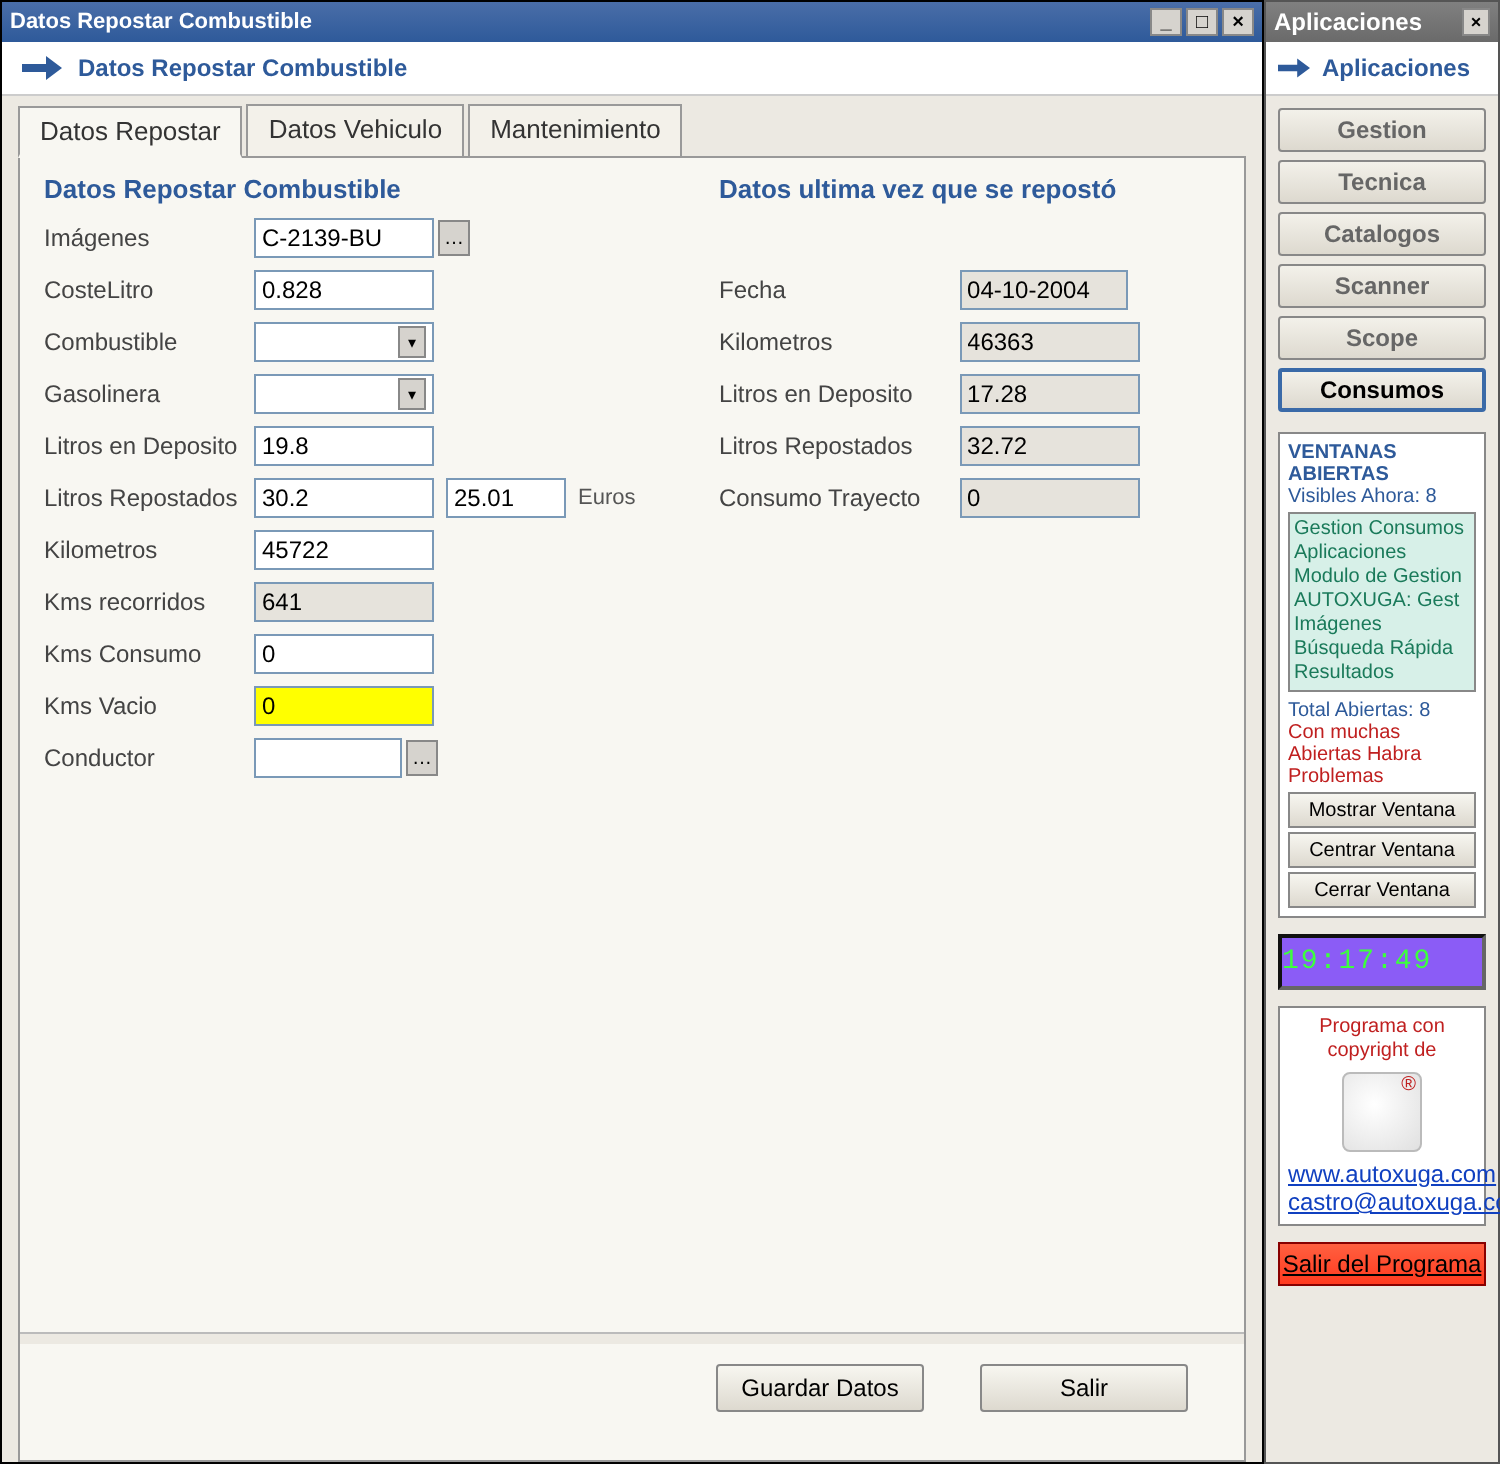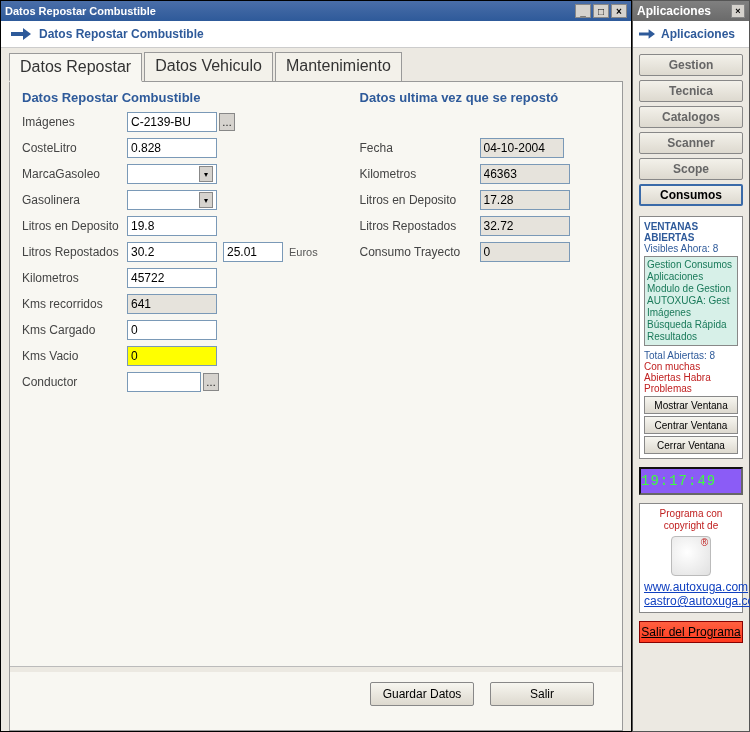--- a/index.html
+++ b/index.html
@@ -9,21 +9,21 @@
 .main-window { width: 632px; border: 1px solid #000; display: flex; flex-direction: column; background: #ece9e2; }
 .title-bar { height: 20px; background: linear-gradient(#4a6ea8, #2e5a9a); color: #fff; font-weight: bold; display:flex; align-items:center; padding: 0 4px; }
 .title-bar .title-text { flex: 1; font-size: 11px; }
 .title-btns { display: flex; gap: 2px; }
 .title-btns span { width: 16px; height:14px; background:#d6d3ce; border:1px solid #888; color:#000; display:flex; align-items:center; justify-content:center; font-size:10px; font-weight:bold; }
 .subtitle { background:#fff; padding: 6px 10px; display:flex; align-items:center; gap:8px; color:#2e5a9a; font-weight:bold; font-size:13px; border-bottom:1px solid #ccc; }
 .arrow-icon { display:inline-block; }
 .arrow-icon svg { display:block; }
 
 .tabs { display:flex; padding: 4px 8px 0 8px; background:#ece9e2; }
-.tab { padding: 4px 10px; background:#f3f1ea; border:1px solid #999; border-bottom:none; margin-right:2px; color:#333; font-size:16px; cursor:pointer; }
+.tab { padding: 4px 10px; background:#f3f1ea; border:1px solid #999; border-bottom:none; margin-right:2px; color:#333; font-size:13px; cursor:pointer; }
 .tab.active { background:#f8f7f2; border-bottom:2px solid #f8f7f2; position:relative; top:1px; }
 
 .tab-content { flex:1; background:#f8f7f2; border:1px solid #999; margin: 0 8px 0 8px; padding: 8px 12px; display:flex; flex-direction:column; }
 .section-title { color:#2e5a9a; font-weight:bold; font-size:13px; margin-bottom:6px; }
 .form-area { display:flex; gap: 20px; }
 .left-col { flex: 0 0 54%; }
 .right-col { flex: 1; }
 
 .field-row { display:flex; align-items:center; margin-bottom:4px; min-height:22px; }
 .field-row label { width: 105px; color:#444; font-size:12px; }
@@ -35,21 +35,21 @@
 .ro { background:#e6e3dc !important; width:80px; }
 input.wide { width: 90px; }
 .yellow { background: #ffff00 !important; }
 .extra-box { display:inline-flex; align-items:center; margin-left: 6px; gap:6px; }
 .extra-box input { width:60px; }
 .euros { font-size:11px; color:#555; }
 .lookup-btn { width:16px; height:18px; background:#d6d3ce; border:1px solid #888; display:inline-flex; align-items:center; justify-content:center; font-size:10px; margin-left:2px; }
 
 .content-spacer { flex:1; }
 .bottom-separator { height:6px; border-top: 1px solid #bbb; background:#ece9e2; margin: 0 -12px; }
-.footer-buttons { display:flex; justify-content:flex-end; gap: 16px; padding: 10px 16px 16px; background:#f8f7f2; }
+.footer-buttons { display:flex; justify-content:flex-end; gap: 28px; padding: 10px 16px 16px; background:#f8f7f2; }
 .btn { min-width: 104px; height:24px; background: linear-gradient(#f7f6f0,#ddd9cf); border:1px solid #888; border-radius:2px; font-size:12px; cursor:pointer; }
 
 
 .side-panel { width:118px; border:1px solid #555; display:flex; flex-direction:column; background:#ece9e2; }
 .side-title-bar { height:20px; background:linear-gradient(#808080,#6a6a6a); color:#fff; display:flex; align-items:center; padding:0 4px; font-size:11px; font-weight:bold; }
 .side-title-bar .tt { flex:1; }
 .side-title-bar .cls { width:14px; height:14px; background:#d6d3ce; border:1px solid #888; color:#000; display:flex; align-items:center; justify-content:center; font-size:9px; font-weight:bold; }
 .side-sub { background:#fff; padding:6px 6px; display:flex; align-items:center; gap:6px; color:#2e5a9a; font-weight:bold; font-size:12px; border-bottom:1px solid #ccc; }
 .side-btns { display:flex; flex-direction:column; gap:4px; padding:6px; }
 .side-btn { height:22px; background:linear-gradient(#f3f1ea,#ddd9cf); border:1px solid #888; border-radius:2px; font-size:12px; color:#666; font-weight:bold; text-align:center; cursor:pointer; display:flex; align-items:center; justify-content:center; }
@@ -106,21 +106,21 @@
           <div class="combo">
             <span>C-2139-BU</span>
           </div>
           <span class="lookup-btn">…</span>
         </div>
         <div class="field-row">
           <label>CosteLitro</label>
           <input value="0.828" style="">
         </div>
         <div class="field-row">
-          <label>MarcaGasoleo</label>
+          <label>Combustible</label>
           <div class="combo">
             <span></span>
             <span class="dd">▾</span>
           </div>
         </div>
         <div class="field-row">
           <label>Gasolinera</label>
           <div class="combo">
             <span></span>
             <span class="dd">▾</span>
@@ -140,21 +140,21 @@
         </div>
         <div class="field-row">
           <label>Kilometros</label>
           <input value="45722" style="">
         </div>
         <div class="field-row">
           <label>Kms recorridos</label>
           <input class="ro" readonly="" value="641" style="">
         </div>
         <div class="field-row">
-          <label>Kms Cargado</label>
+          <label>Kms Consumo</label>
           <input value="0" style="">
         </div>
         <div class="field-row">
           <label>Kms Vacio</label>
           <input class="yellow" value="0" style="">
         </div>
         <div class="field-row">
           <label>Conductor</label>
           <input class="wide" style="width: 74px;" value="">
           <span class="lookup-btn">…</span>

